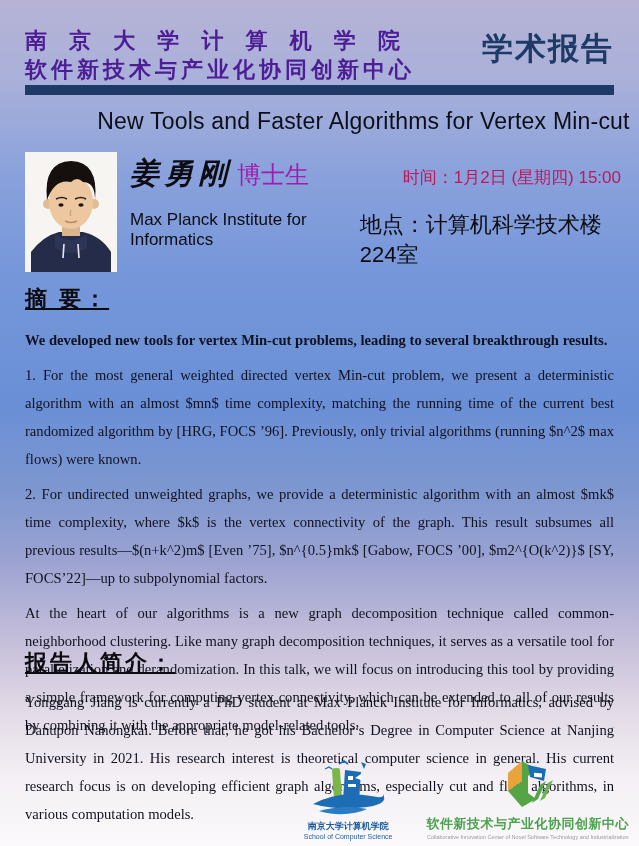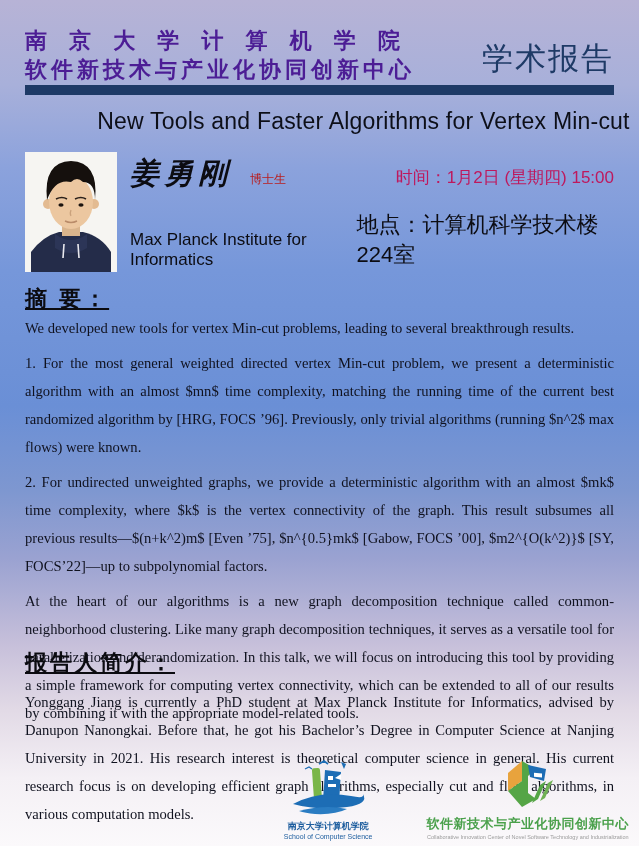--- a/index.html
+++ b/index.html
@@ -21,55 +21,55 @@
     overflow:hidden;
     position:relative;
   }
   .page{position:absolute;inset:0;}
   
   .header{display:flex;justify-content:space-between;align-items:flex-end;
           padding:26px 25px 0 25px;}
   .org{color:#4c1d95;font-weight:bold;line-height:1.32;}
   .org-line1{font-size:22px;letter-spacing:8px;white-space:nowrap;}
   .org-line2{font-size:22px;letter-spacing:4px;white-space:nowrap;}
-  .badge{color:#1e3a66;font-weight:normal;font-size:31px;letter-spacing:2px;
-         padding-bottom:4px;}
+  .badge{color:#1e3a66;font-weight:bold;font-size:31px;letter-spacing:2px;
+         padding-bottom:14px;}
   .rule{position:absolute;left:25px;top:85px;width:589px;height:10px;
         background:#1e3a66;}
   
   .title{position:absolute;top:108px;left:0;width:639px;text-align:center;
          font-size:23px;color:#0d0f18;font-weight:500;letter-spacing:.2px;padding-left:44px;}
   
-  .speaker{position:absolute;top:152px;left:25px;right:25px;height:120px;}
+  .speaker{position:absolute;top:152px;left:25px;right:18px;height:120px;}
   .photo{position:absolute;left:0;top:0;width:92px;height:120px;background:#f6f5f3;
          box-shadow:0 0 0 1px #e4e2df inset;}
   .speaker-right{position:absolute;left:105px;top:0;right:0;height:120px;}
   .name-row{position:absolute;top:2px;left:0;right:0;display:flex;
             align-items:baseline;}
   .speaker-name{font-family:"DejaVu Serif",cursive;font-style:italic;
                 font-weight:bold;font-size:29px;color:#0c0c12;letter-spacing:5px;}
-  .speaker-role{font-size:12px;color:#b91c1c;margin-left:18px;}
+  .speaker-role{font-size:24px;color:#a21caf;margin-left:5px;}
   .time{margin-left:auto;font-size:17px;color:#be185d;}
   .affil-row{position:absolute;bottom:2px;left:0;right:0;display:flex;
-             align-items:flex-end;}
+             align-items:flex-start;}
   .affiliation{font-size:17px;color:#0c0c12;}
   .location{margin-left:auto;font-size:22px;color:#0c0c12;}
   
   .section-heading{font-size:22px;font-weight:bold;color:#0b0b10;
                    letter-spacing:3px;text-decoration:underline;}
   .abstract{position:absolute;top:284px;left:25px;width:589px;}
   .abstract p, .bio p{
     font-family:"Liberation Serif",serif;font-size:14.6px;line-height:28px;
     color:#10121f;text-align:justify;margin:7px 0 0 0;}
-  .abstract p:first-of-type{margin-top:0;}
+  .abstract p:first-of-type{margin-top:12px;font-weight:bold;}
   .bio{position:absolute;top:648px;left:25px;width:589px;}
   .bio p{margin-top:10px;}
   
   .footer{position:absolute;left:0;bottom:6px;width:639px;display:flex;
-          justify-content:flex-end;align-items:flex-end;gap:54px;
+          justify-content:flex-end;align-items:flex-end;gap:34px;
           padding-right:10px;box-sizing:border-box;}
   .logo{display:flex;flex-direction:column;align-items:center;}
   .logo-cap-cn-left{font-size:9px;font-weight:bold;color:#1d5d9e;margin-top:2px;}
   .logo-cap-en-left{font-size:7px;color:#1d5d9e;}
   .logo-cap-cn-right{font-size:13px;font-weight:bold;color:#4ba14c;
                      letter-spacing:.5px;margin-top:4px;}
   .logo-cap-en-right{font-size:5.5px;color:#9b9b9b;margin-top:1px;}
 </style>
 </head>
 <body>

